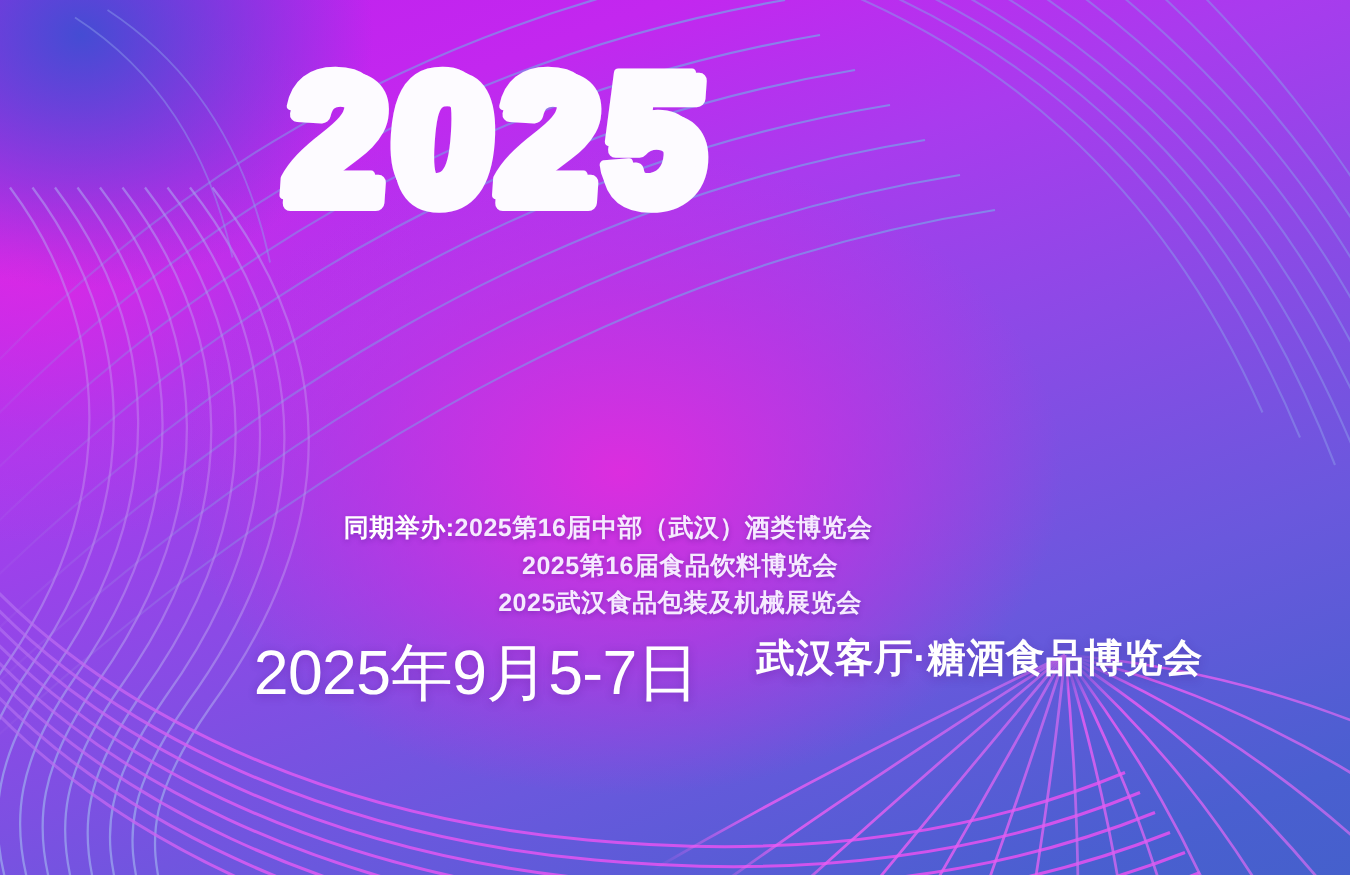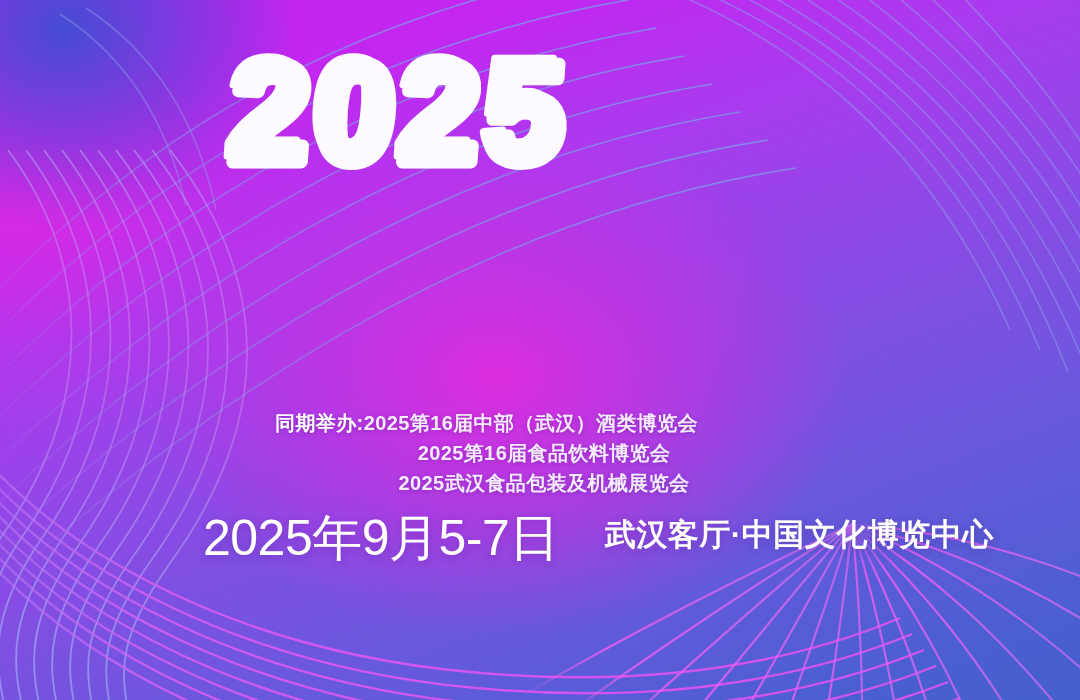--- a/index.html
+++ b/index.html
@@ -50,21 +50,21 @@
     white-space:nowrap;
     text-shadow:0 1px 4px rgba(70,20,130,0.35);
     margin-left:27px;
   }
   .sub-line{display:block;}
   .sub-line.indent{padding-left:115px;text-align:center;}
   .sub-prefix{color:#ffffff;}
 
   .footer-row{
     position:absolute;left:203px;top:510px;
-    display:flex;align-items:center;
+    display:flex;align-items:flex-start;
     white-space:nowrap;
   }
   .date-text{
     color:#ffffff;
     font-size:50px;
     line-height:56px;
     font-weight:500;
     letter-spacing:-0.5px;
     text-shadow:0 2px 8px rgba(70,20,130,0.3);
   }
@@ -204,17 +204,17 @@
     </div>
 
     <div class="sub-block">
       <span class="sub-line"><span class="sub-prefix">同期举办:</span><span>2025第16届中部（武汉）酒类博览会</span></span>
       <span class="sub-line indent">2025第16届食品饮料博览会</span>
       <span class="sub-line indent">2025武汉食品包装及机械展览会</span>
     </div>
 
     <div class="footer-row">
       <span class="date-text">2025年9月5-7日</span>
-      <span class="venue-text">武汉客厅·中国文化博览中心</span>
+      <span class="venue-text">武汉客厅·糖酒食品博览会</span>
     </div>
 
   </div>
 </div>
 
 </body></html>

